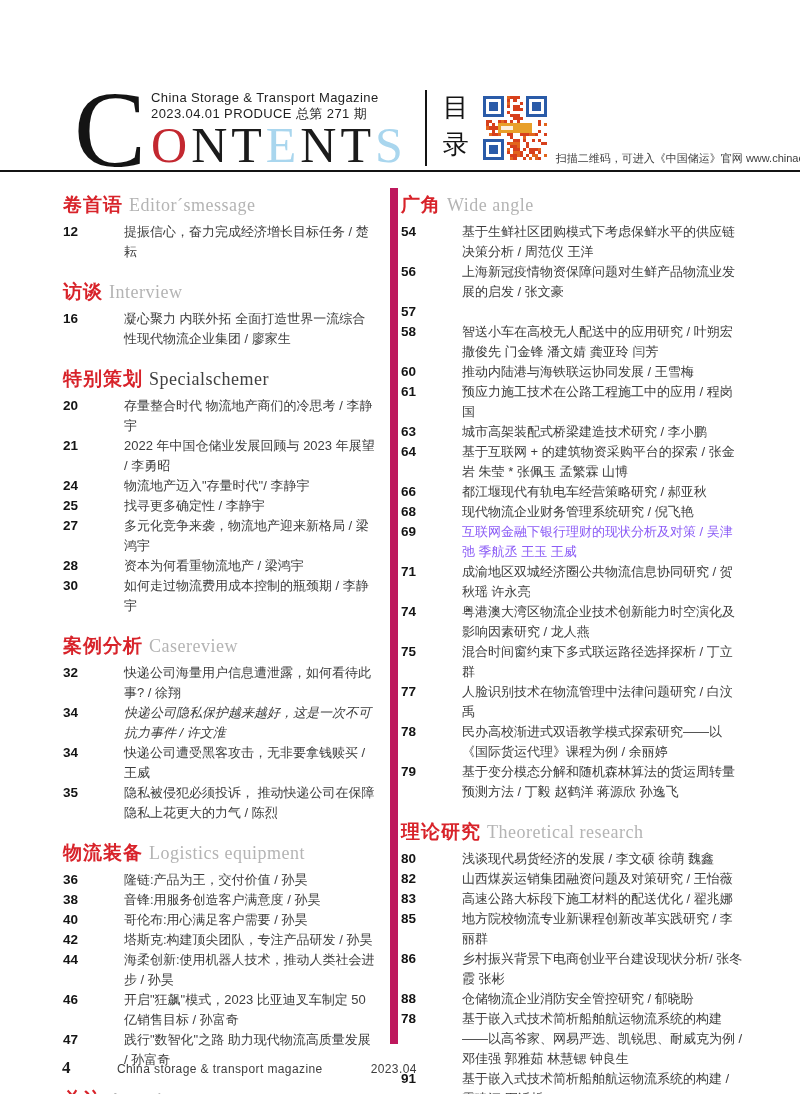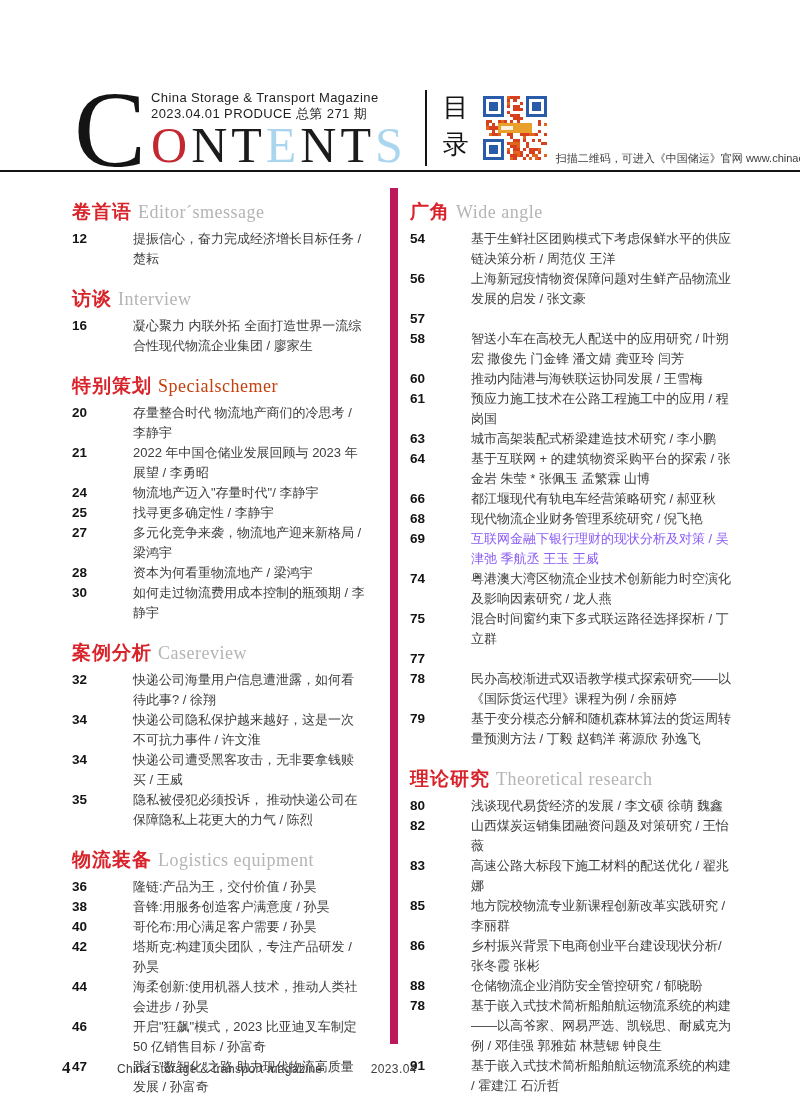--- a/index.html
+++ b/index.html
@@ -17,21 +17,21 @@
   .qr-box{width:64px;height:64px;margin-left:14px;margin-top:6px;flex:none;}
   .qr-box svg{display:block;width:64px;height:64px;}
   .qr-caption{font-size:11px;color:#3c3c3c;margin-left:9px;align-self:flex-end;padding-bottom:6px;white-space:nowrap;}
   .top-rule{position:absolute;left:0;right:0;top:170px;border-top:2.5px solid #141414;}
 
   
   .body-cols{position:absolute;left:60px;right:54px;top:188px;bottom:50px;display:flex;}
   .col-left{width:318px;flex:none;padding-right:12px;}
   .col-right{flex:1;border-left:8px solid #be185d;padding-left:0;}
 
-  section{margin:12px;}
+  section{margin:3px;}
   .sec-head{margin:18px 0 5px;font-size:19px;line-height:24px;font-weight:bold;}
   section:first-child .sec-head{margin-top:5px;}
   .sec-zh{letter-spacing:1px;}
   .sec-en{font-family:"Liberation Serif",serif;font-size:18px;font-weight:normal;margin-left:6px;letter-spacing:.5px;}
 
   .entry{display:flex;align-items:flex-start;font-size:13px;line-height:20px;gap:19px;}
   .entry .num{flex:none;width:42px;font-weight:bold;color:#141414;font-size:13.5px;}
   .entry .title{flex:1;}
 
   
@@ -197,21 +197,21 @@
           </div>
         </section>
         <section>
           <div class="sec-head"><span class="sec-zh" style="color: rgb(216, 35, 42);">访谈</span><span class="sec-en" style="color: rgb(180, 180, 180);">Interview</span></div>
           <div class="entry">
             <span class="num">16</span>
             <span class="title" style="color: rgb(61, 61, 61);">凝心聚力 内联外拓 全面打造世界一流综合性现代物流企业集团 / 廖家生</span>
           </div>
         </section>
         <section>
-          <div class="sec-head"><span class="sec-zh" style="color: rgb(216, 35, 42);">特别策划</span><span class="sec-en" style="color: #c2410c; text-align: right;">Specialschemer</span></div>
+          <div class="sec-head"><span class="sec-zh" style="color: rgb(216, 35, 42);">特别策划</span><span class="sec-en" style="color: #404040; text-align: right;">Specialschemer</span></div>
           <div class="entry">
             <span class="num">20</span>
             <span class="title" style="color: rgb(61, 61, 61);">存量整合时代 物流地产商们的冷思考 / 李静宇</span>
           </div>
           <div class="entry">
             <span class="num">21</span>
             <span class="title" style="color: rgb(61, 61, 61);">2022 年中国仓储业发展回顾与 2023 年展望 / 李勇昭</span>
           </div>
           <div class="entry">
             <span class="num">24</span>
@@ -235,21 +235,21 @@
           </div>
         </section>
         <section>
           <div class="sec-head"><span class="sec-zh" style="color: rgb(216, 35, 42);">案例分析</span><span class="sec-en" style="color: rgb(180, 180, 180);">Casereview</span></div>
           <div class="entry">
             <span class="num">32</span>
             <span class="title" style="color: rgb(61, 61, 61);">快递公司海量用户信息遭泄露，如何看待此事? / 徐翔</span>
           </div>
           <div class="entry">
             <span class="num">34</span>
-            <span class="title" style="color: rgb(61, 61, 61);">快递公司隐私保护越来越好，这是一次不可抗力事件 / 许文淮</span>
+            <span class="title" style="color: rgb(61, 61, 61); font-style: italic;">快递公司隐私保护越来越好，这是一次不可抗力事件 / 许文淮</span>
           </div>
           <div class="entry">
             <span class="num">34</span>
             <span class="title" style="color: rgb(61, 61, 61);">快递公司遭受黑客攻击，无非要拿钱赎买 / 王威</span>
           </div>
           <div class="entry">
             <span class="num">35</span>
             <span class="title" style="color: rgb(61, 61, 61);">隐私被侵犯必须投诉， 推动快递公司在保障隐私上花更大的力气 / 陈烈</span>
           </div>
         </section>
@@ -336,29 +336,34 @@
           </div>
           <div class="entry">
             <span class="num">68</span>
             <span class="title" style="color: rgb(61, 61, 61);">现代物流企业财务管理系统研究 / 倪飞艳</span>
           </div>
           <div class="entry">
             <span class="num">69</span>
             <span class="title" style="color: #8b5cf6;">互联网金融下银行理财的现状分析及对策 / 吴津弛 季航丞 王玉 王威</span>
           </div>
           <div class="entry">
+            <span class="num">71</span>
+            <span class="title" style="color: rgb(61, 61, 61);">成渝地区双城经济圈公共物流信息协同研究 / 贺秋瑶 许永亮</span>
+          </div>
+          <div class="entry">
             <span class="num">74</span>
             <span class="title" style="color: rgb(61, 61, 61);">粤港澳大湾区物流企业技术创新能力时空演化及影响因素研究 / 龙人燕</span>
           </div>
           <div class="entry">
             <span class="num">75</span>
             <span class="title" style="color: rgb(61, 61, 61);">混合时间窗约束下多式联运路径选择探析 / 丁立群</span>
           </div>
           <div class="entry">
             <span class="num">77</span>
+            <span class="title" style="color: rgb(61, 61, 61);">人脸识别技术在物流管理中法律问题研究 / 白汶禹</span>
           </div>
           <div class="entry">
             <span class="num">78</span>
             <span class="title" style="color: rgb(61, 61, 61);">民办高校渐进式双语教学模式探索研究——以《国际货运代理》课程为例 / 余丽婷</span>
           </div>
           <div class="entry">
             <span class="num">79</span>
             <span class="title" style="color: rgb(61, 61, 61);">基于变分模态分解和随机森林算法的货运周转量预测方法 / 丁毅 赵鹤洋 蒋源欣 孙逸飞</span>
           </div>
         </section>

